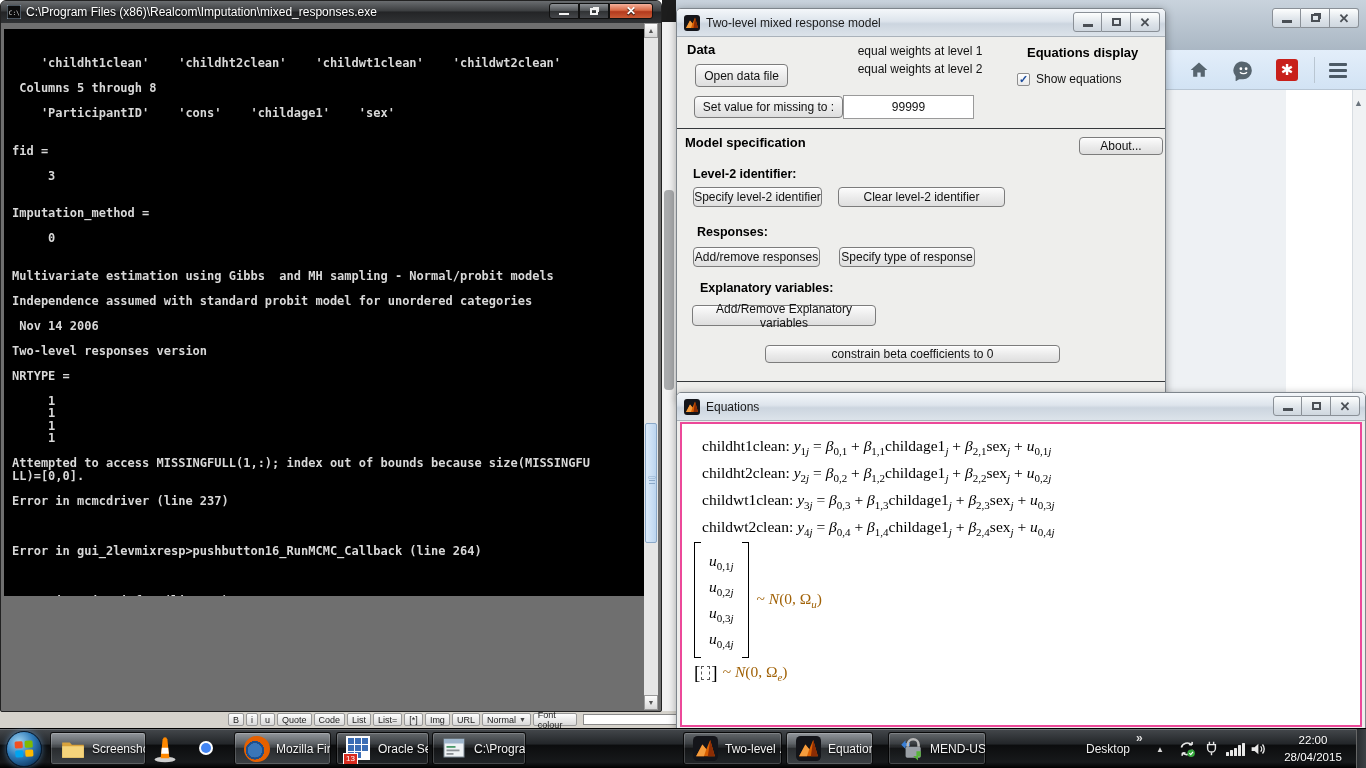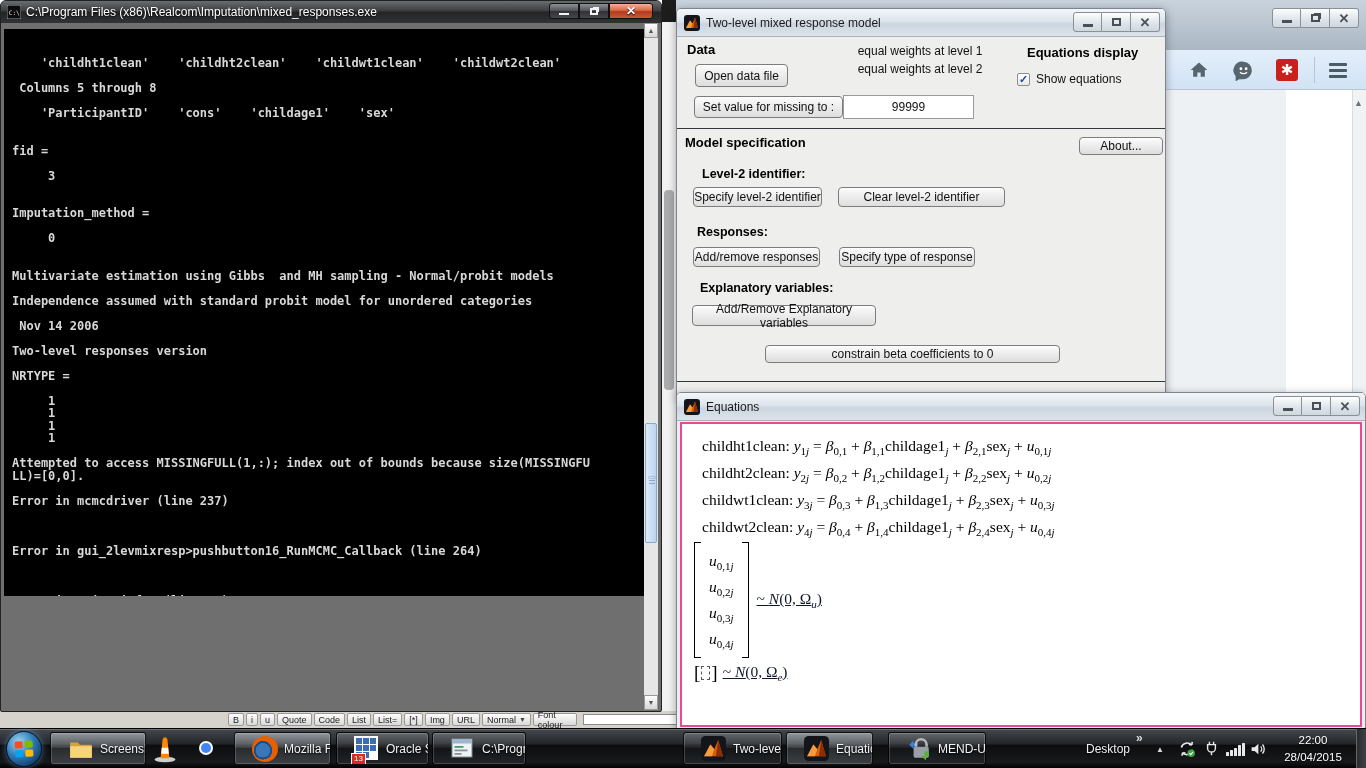--- a/index.html
+++ b/index.html
@@ -102,42 +102,42 @@
     font-size:15.5px;color:#000;}
   .eq-line{height:27px;line-height:27px;white-space:nowrap;}
   .eq-area sub,.u-col sub,.dist sub{font-size:11px;}
   .u-matrix{position:absolute;left:12px;top:118px;display:flex;align-items:stretch;
     font-family:"Liberation Serif","DejaVu Serif",serif;font-size:15.5px;color:#000;}
   .bracket{width:7px;border:1.6px solid #000;}
   .bracket.l{border-right:none;}
   .bracket.r{border-left:none;}
   .u-col{padding:6px 8px;display:flex;flex-direction:column;justify-content:space-between;}
   .u-col span{height:26px;line-height:26px;}
-  .dist{font-family:"Liberation Serif","DejaVu Serif",serif;font-size:15.5px;color:#0f172a;text-decoration:underline;}
+  .dist{font-family:"Liberation Serif","DejaVu Serif",serif;font-size:15.5px;color:#a16207;}
   .u-dist{align-self:center;margin-left:8px;}
   .e-line{position:absolute;left:12px;top:238px;display:flex;align-items:center;
     font-family:"Liberation Serif","DejaVu Serif",serif;font-size:15.5px;color:#000;}
   .e-brack{font-size:19px;}
   .e-dash{display:inline-block;width:9px;height:14px;border:1px dashed #555;margin:0 1px;}
   .e-line .dist{margin-left:5px;}
 
   
   .taskbar{position:absolute;left:0;top:728px;width:1366px;height:40px;
     background:linear-gradient(#44484c,#232629 38%,#0c0d0e 42%,#17191b 85%,#000);
     border-top:1px solid #000;box-shadow:0 1px 0 rgba(255,255,255,.22) inset;}
   .orb{position:absolute;left:6px;top:2px;width:36px;height:36px;border-radius:50%;
     background:radial-gradient(circle at 35% 30%,#9fd4f2,#2e7ab8 45%,#123c66 80%,#0a2443);
     border:1px solid #061a30;display:flex;align-items:center;justify-content:center;
     box-shadow:0 0 6px rgba(120,190,255,.5);}
   .tb-btn{position:absolute;top:3px;height:33px;border:1px solid rgba(0,0,0,.85);border-radius:3px;
     background:linear-gradient(rgba(150,155,160,.45),rgba(70,74,78,.45) 45%,rgba(25,27,29,.55) 50%,rgba(45,49,53,.5));
     box-shadow:0 0 0 1px rgba(255,255,255,.18) inset;display:flex;align-items:center;overflow:hidden;}
   .tb-btn.lit{background:linear-gradient(rgba(205,210,215,.6),rgba(120,126,132,.55) 45%,rgba(60,64,68,.6) 50%,rgba(90,96,102,.55));}
   .tb-btn .lbl{color:#f2f2f2;font-size:12px;margin-left:6px;text-shadow:0 1px 2px #000;white-space:nowrap;}
-  .tb-ic{width:26px;height:26px;margin-left:17px;flex:0 0 auto;position:relative;}
+  .tb-ic{width:26px;height:26px;margin-left:9px;flex:0 0 auto;position:relative;}
   .tb-free{position:absolute;top:6px;width:28px;height:28px;}
   .badge{position:absolute;left:-3px;bottom:-3px;background:#d92b1f;color:#fff;font-size:8px;
     padding:0 2px;line-height:10px;border:1px solid #fff;}
   .ic-chrome{width:26px;height:26px;border-radius:50%;position:relative;
     background:conic-gradient(from -60deg,#ea4335 0 120deg,#34a853 120deg 240deg,#fbbc05 240deg 360deg);}
   .ic-chrome::before{content:"";position:absolute;left:6px;top:6px;width:14px;height:14px;border-radius:50%;background:#fff;}
   .ic-chrome::after{content:"";position:absolute;left:8px;top:8px;width:10px;height:10px;border-radius:50%;background:#4285f4;}
   .ic-firefox{width:26px;height:26px;border-radius:50%;position:relative;
     background:radial-gradient(circle at 42% 55%,#3a76b8 0 34%,#1f4f8a 35% 44%,#e66000 45% 78%,#ff9500 79%);}
   .desktop-lbl{position:absolute;left:1086px;top:13px;color:#eee;font-size:12px;text-shadow:0 1px 2px #000;}
@@ -336,21 +336,21 @@
       <span>Show equations</span>
     </div>
     <div class="mbtn" style="left:17px;top:87px;width:149px;height:22px;">Set value for missing to :</div>
     <div class="field" style="left:166px;top:86px;width:131px;height:24px;">99999</div>
 
     <div class="divider" style="top:119px;"></div>
 
     <div class="sec-h" style="left:8px;top:126px;">Model specification</div>
     <div class="mbtn" style="left:402px;top:128px;width:84px;height:18px;">About...</div>
 
-    <div class="sec-h" style="left:25px;top:158px;font-size:12.5px;">Level-2 identifier:</div>
+    <div class="sec-h" style="left:16px;top:158px;font-size:12.5px;">Level-2 identifier:</div>
     <div class="mbtn" style="left:16px;top:178px;width:129px;height:20px;">Specify level-2 identifier</div>
     <div class="mbtn" style="left:161px;top:178px;width:167px;height:20px;">Clear level-2 identifier</div>
 
     <div class="sec-h" style="left:20px;top:216px;font-size:12.5px;">Responses:</div>
     <div class="mbtn" style="left:16px;top:238px;width:127px;height:20px;">Add/remove responses</div>
     <div class="mbtn" style="left:162px;top:238px;width:136px;height:20px;">Specify type of response</div>
 
     <div class="sec-h" style="left:23px;top:272px;font-size:12.5px;text-align:right;">Explanatory variables:</div>
     <div class="mbtn" style="left:15px;top:296px;width:184px;height:21px;">Add/Remove Explanatory variables</div>
 

